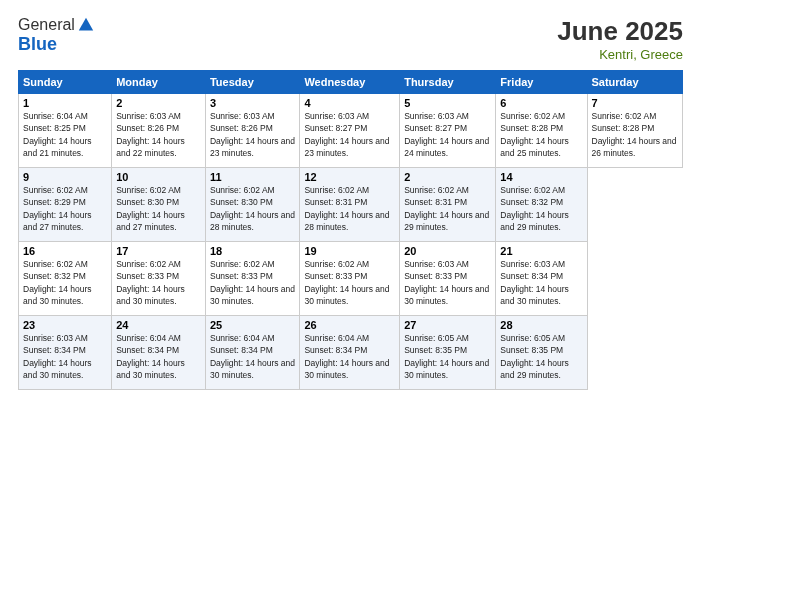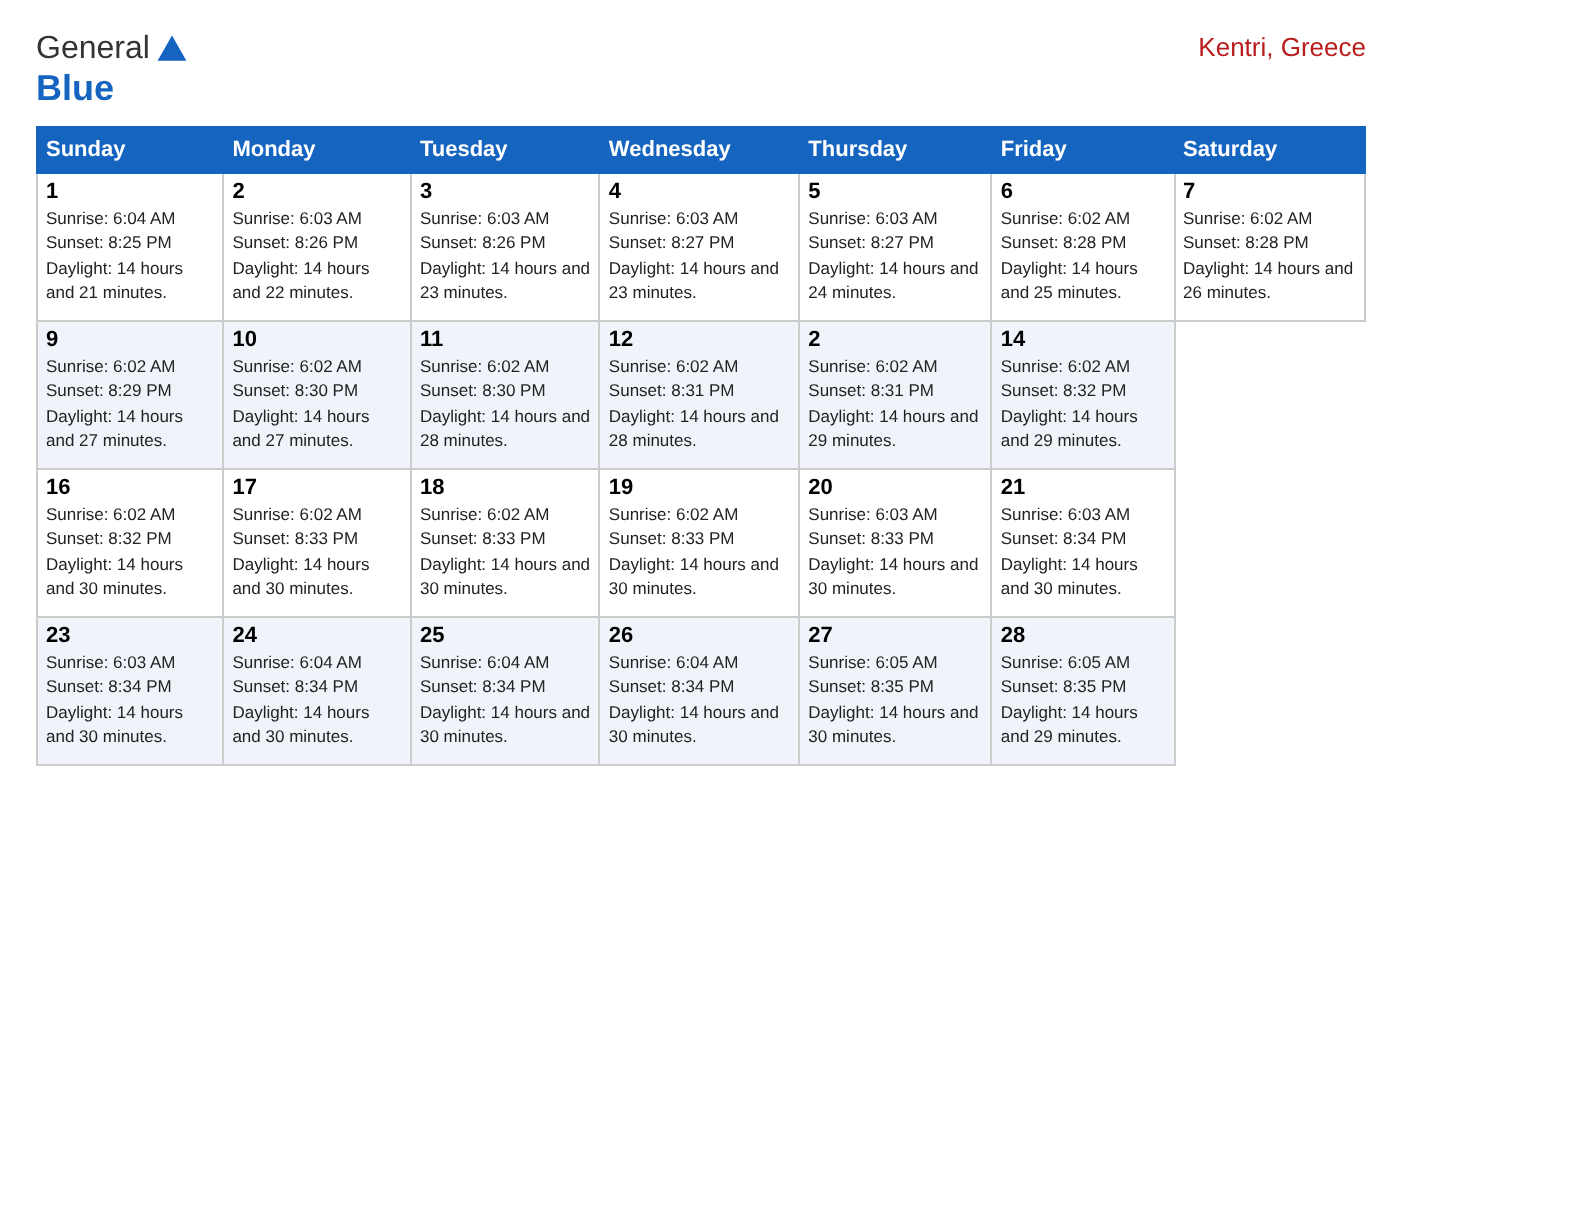--- a/index.html
+++ b/index.html
@@ -36,21 +36,21 @@
     .title-block {
       text-align: right;
     }
     .month-year {
       font-size: 26px;
       font-weight: bold;
       color: #333;
     }
     .location {
       font-size: 13px;
-      color: #b91c1c;
+      color: #4d7c0f;
     }
     table {
       width: 100%;
       border-collapse: collapse;
       font-size: 9.5px;
     }
     thead tr th {
       background: #1565c0;
       color: #fff;
       padding: 5px 4px;
@@ -96,20 +96,21 @@
         <div style="display:flex;align-items:center;">
           <span class="logo-general">General</span>
           <svg class="logo-icon" viewBox="0 0 20 20">
             <polygon points="2,16 10,2 18,16" fill="#1565c0"></polygon>
           </svg>
         </div>
         <div class="logo-blue" style="font-size:18px;font-weight:bold;">Blue</div>
       </div>
     </div>
     <div class="title-block">
+      <div class="month-year">June 2025</div>
       <div class="location">Kentri, Greece</div>
     </div>
   </div>
 
   <table>
     <thead>
       <tr id="thead-row">
           <th>Sunday</th>
           <th>Monday</th>
           <th>Tuesday</th>

